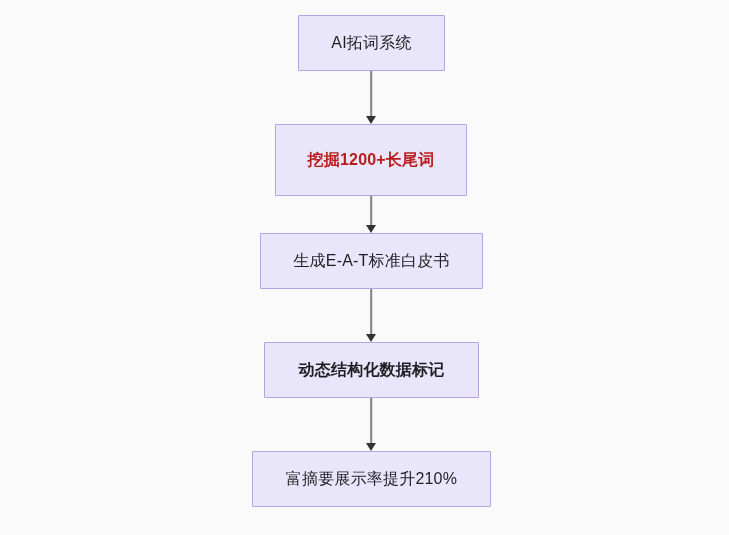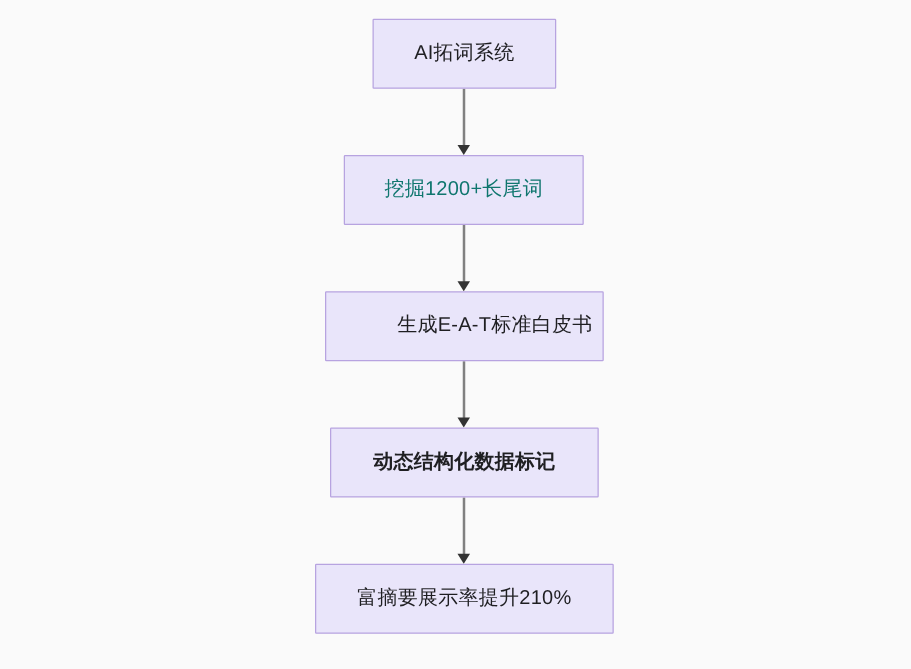--- a/index.html
+++ b/index.html
@@ -78,24 +78,24 @@
     <div class="edge-head" style="top: 45px; border-top-color: rgb(51, 51, 51);"></div>
   </div>
   <div class="edge" style="left: 371px; top: 398px; height: 53px;">
     <div class="edge-line" style="height: 46px; background: rgb(128, 128, 128);"></div>
     <div class="edge-head" style="top: 45px; border-top-color: rgb(51, 51, 51);"></div>
   </div>
 
   <div class="node" style="left: 298px; top: 15px; width: 147px; height: 56px; background: rgb(233, 229, 250); border-color: rgb(183, 163, 224); color: rgb(31, 31, 34); justify-content: center;">
     <span class="node-label">AI拓词系统</span>
   </div>
-  <div class="node" style="left: 275px; top: 124px; width: 192px; height: 56px; background: rgb(233, 229, 250); border-color: rgb(183, 163, 224); color: #0f766e;">
+  <div class="node" style="left: 275px; top: 124px; width: 192px; height: 72px; background: rgb(233, 229, 250); border-color: rgb(183, 163, 224); color: #b91c1c; font-weight: bold;">
     <span class="node-label">挖掘1200+长尾词</span>
   </div>
-  <div class="node" style="left: 260px; top: 233px; width: 223px; height: 56px; background: rgb(233, 229, 250); border-color: rgb(183, 163, 224); color: rgb(31, 31, 34); justify-content: flex-end;">
+  <div class="node" style="left: 260px; top: 233px; width: 223px; height: 56px; background: rgb(233, 229, 250); border-color: rgb(183, 163, 224); color: rgb(31, 31, 34);">
     <span class="node-label">生成E-A-T标准白皮书</span>
   </div>
   <div class="node" style="left: 264px; top: 342px; width: 215px; height: 56px; background: rgb(233, 229, 250); border-color: rgb(183, 163, 224); color: rgb(31, 31, 34); font-weight: bold;">
     <span class="node-label">动态结构化数据标记</span>
   </div>
   <div class="node" style="left: 252px; top: 451px; width: 239px; height: 56px; background: rgb(233, 229, 250); border-color: rgb(183, 163, 224); color: rgb(31, 31, 34);">
     <span class="node-label">富摘要展示率提升210%</span>
   </div>
 
 </div>

